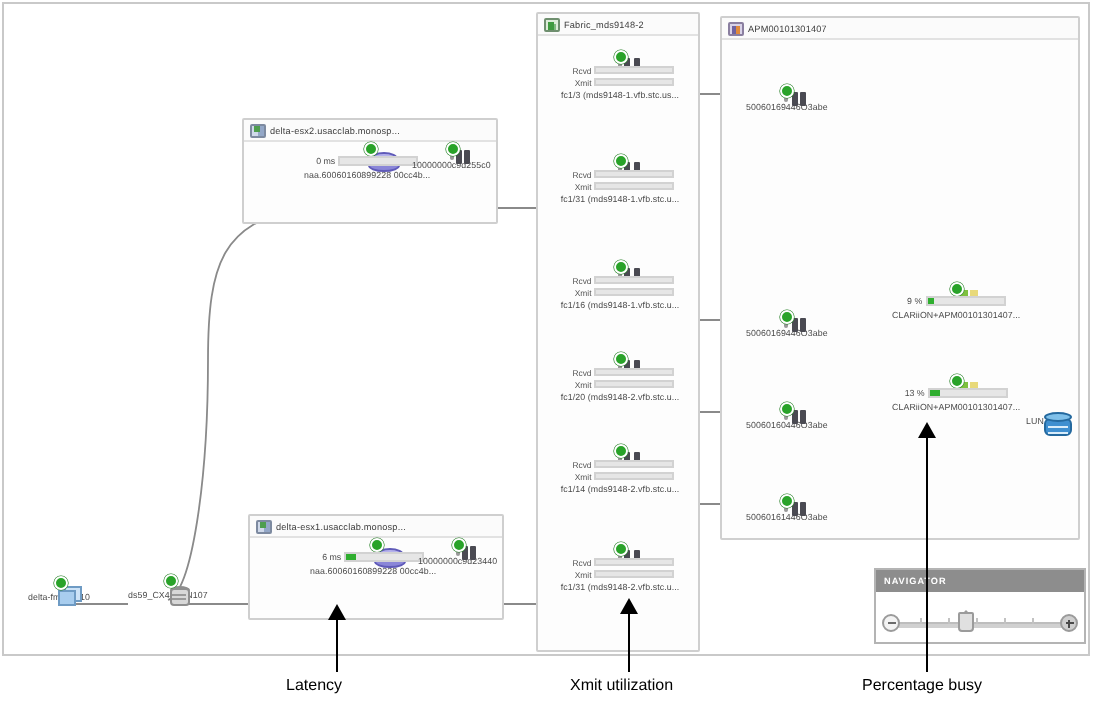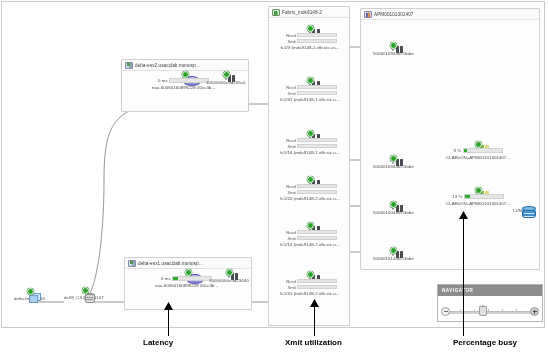--- a/index.html
+++ b/index.html
@@ -175,21 +175,21 @@
     position:absolute;left:40px;top:10px;width:8px;height:10px;background:#e0e0e0;
     border:1px solid #9b9b9b;box-sizing:border-box;border-radius:1px 1px 2px 2px;
   }
   .nav-thumb:after{
     content:"";position:absolute;left:1.5px;top:-2.5px;border-left:2.5px solid transparent;
     border-right:2.5px solid transparent;border-bottom:2.5px solid #9b9b9b;
   }
 
   
   .annot{
-    position:absolute;font-size:8px;font-weight:bold;color:#000;white-space:nowrap;
+    position:absolute;font-size:8px;font-weight:normal;color:#000;white-space:nowrap;
   }
   .ann-line{position:absolute;width:1px;background:#000;}
 </style>
 </head>
 <body>
 
 <div id="stage">
 
   <div class="canvas-frame"></div>
 
@@ -541,21 +541,21 @@
     </div>
   </div>
 
   <div class="ann-line" style="left:168px;top:304px;height:32px;"></div>
   <div class="annot" style="left:143px;top:338px;">Latency</div>
 
   <div class="ann-line" style="left:314px;top:301px;height:35px;"></div>
   <div class="annot" style="left:285px;top:338px;">Xmit utilization</div>
 
   <div class="ann-line" style="left:463px;top:213px;height:123px;"></div>
-  <div class="annot" style="left:453px;top:338px;">Percentage busy</div>
+  <div class="annot" style="left:431px;top:338px;">Percentage busy</div>
 
   <svg style="position:absolute;left:0;top:0;width:548px;height:357px;pointer-events:none;" viewBox="0 0 548 357" xmlns="http://www.w3.org/2000/svg">
     <polygon points="168.5,302 164,310 173,310" fill="#000"></polygon>
     <polygon points="314.5,299 310,307 319,307" fill="#000"></polygon>
     <polygon points="463.5,211 459,219 468,219" fill="#000"></polygon>
   </svg>
 
 </div>
 
 </body></html>

